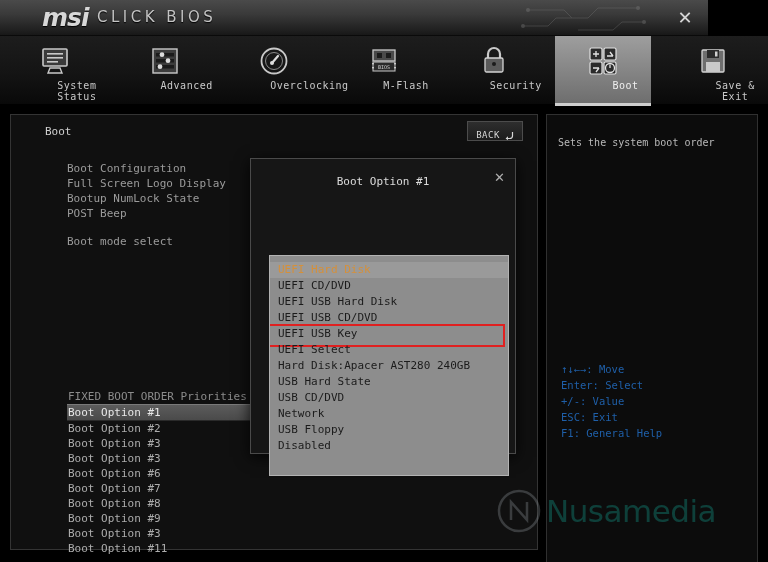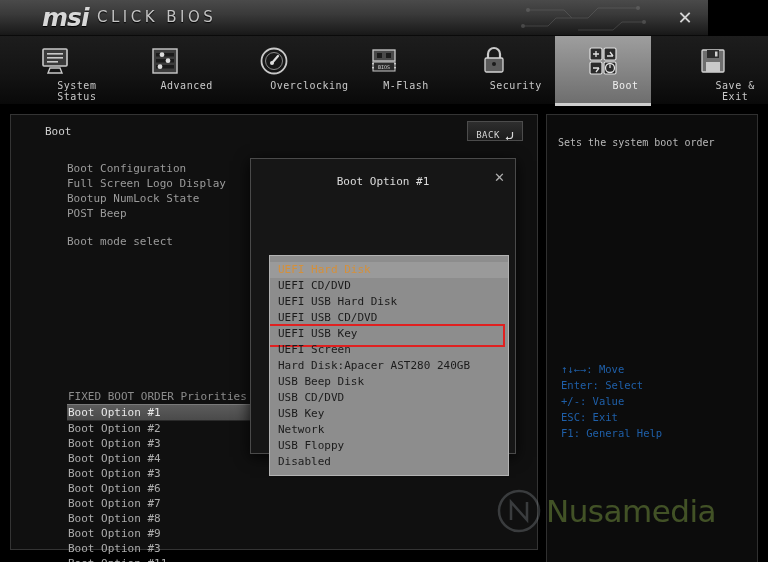--- a/index.html
+++ b/index.html
@@ -258,21 +258,21 @@
     left: 497px; top: 489px;
     display: flex;
     align-items: center;
     gap: 5px;
     opacity: .30;
     pointer-events: none;
   }
   .wm-text {
     font-family: "DejaVu Sans", sans-serif;
     font-size: 31px;
-    color: #bef264;
+    color: #14b8a6;
     letter-spacing: -.5px;
   }
 </style>
 </head>
 <body>
 
 <div class="titlebar">
   <svg class="tb-circuit" viewBox="0 0 130 36">
     <g stroke="#777" stroke-width="1" fill="none">
       <path d="M5 26 L30 26 L38 18 L70 18"></path>
@@ -405,21 +405,20 @@
       <div class="opt-row">Bootup NumLock State</div>
       <div class="opt-row">POST Beep</div>
       <div class="spacer"></div>
       <div class="opt-row">Boot mode select</div>
     </div>
   <div class="fixed-list" id="fixedlist">
       <div class="fixed-head">FIXED BOOT ORDER Priorities</div>
       <div class="bo-row sel">Boot Option #1</div>
       <div class="bo-row">Boot Option #2</div>
       <div class="bo-row">Boot Option #3</div>
-      <div class="bo-row">Boot Option #4</div>
       <div class="bo-row">Boot Option #3</div>
       <div class="bo-row">Boot Option #6</div>
       <div class="bo-row">Boot Option #7</div>
       <div class="bo-row">Boot Option #8</div>
       <div class="bo-row">Boot Option #9</div>
       <div class="bo-row">Boot Option #3</div>
       <div class="bo-row">Boot Option #11</div>
     </div>
 
   <div class="hidden-val">[Network]</div>
@@ -435,25 +434,24 @@
   <div class="modal-head">
     <div class="modal-title">Boot Option #1</div>
     <div class="modal-close">✕</div>
   </div>
   <div class="modal-list" id="modallist">
       <div class="mi cur">UEFI Hard Disk</div>
       <div class="mi">UEFI CD/DVD</div>
       <div class="mi">UEFI USB Hard Disk</div>
       <div class="mi">UEFI USB CD/DVD</div>
       <div class="mi marked">UEFI USB Key</div>
-      <div class="mi">UEFI Screen</div>
+      <div class="mi">UEFI Select</div>
       <div class="mi">Hard Disk:Apacer AST280 240GB</div>
-      <div class="mi">USB Beep Disk</div>
+      <div class="mi">USB Hard State</div>
       <div class="mi">USB CD/DVD</div>
-      <div class="mi">USB Key</div>
       <div class="mi">Network</div>
       <div class="mi">USB Floppy</div>
       <div class="mi">Disabled</div>
     </div>
 </div>
 
 <div class="watermark">
   <svg width="44" height="44" viewBox="0 0 44 44">
     <circle cx="22" cy="22" r="20" stroke="#9aa3a8" stroke-width="2.5" fill="none"></circle>
     <path d="M14 31 L14 13 L30 31 L30 13" stroke="#9aa3a8" stroke-width="2.5" fill="none"></path>

